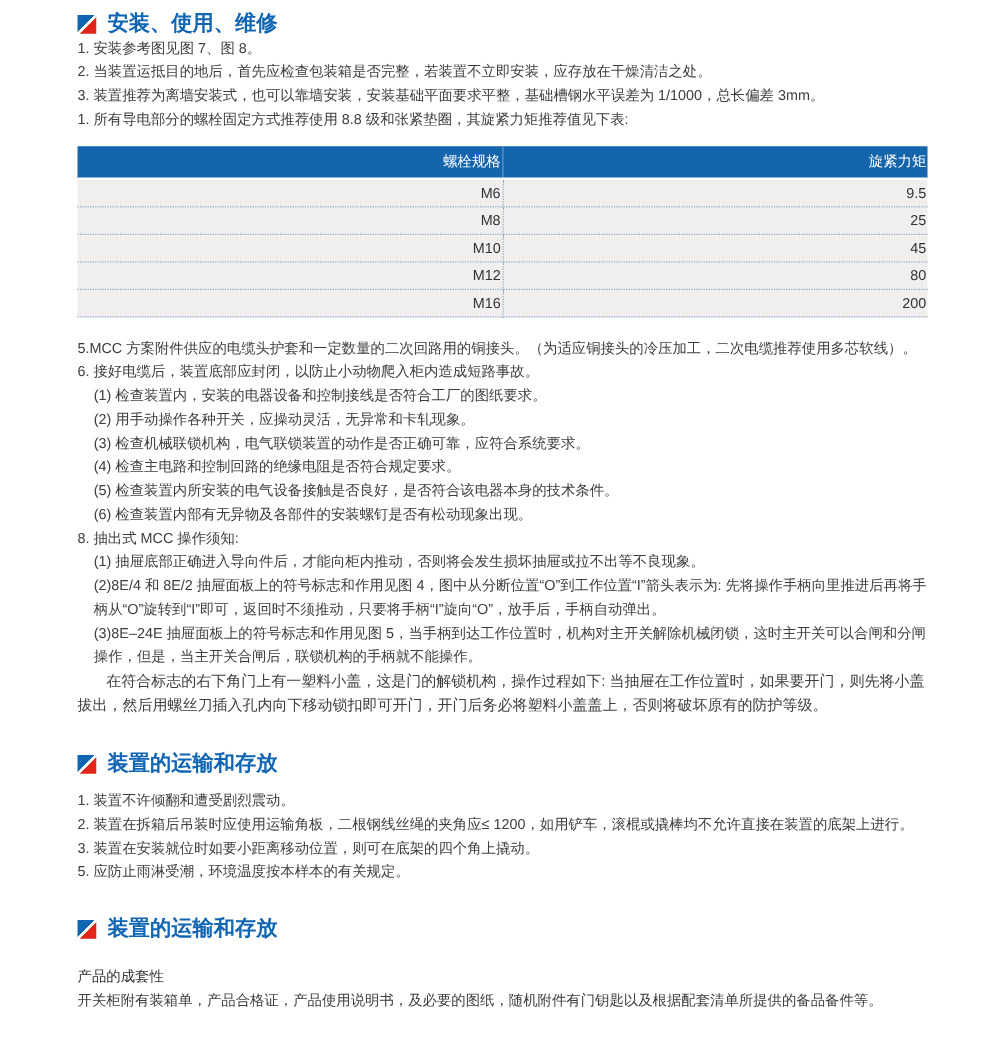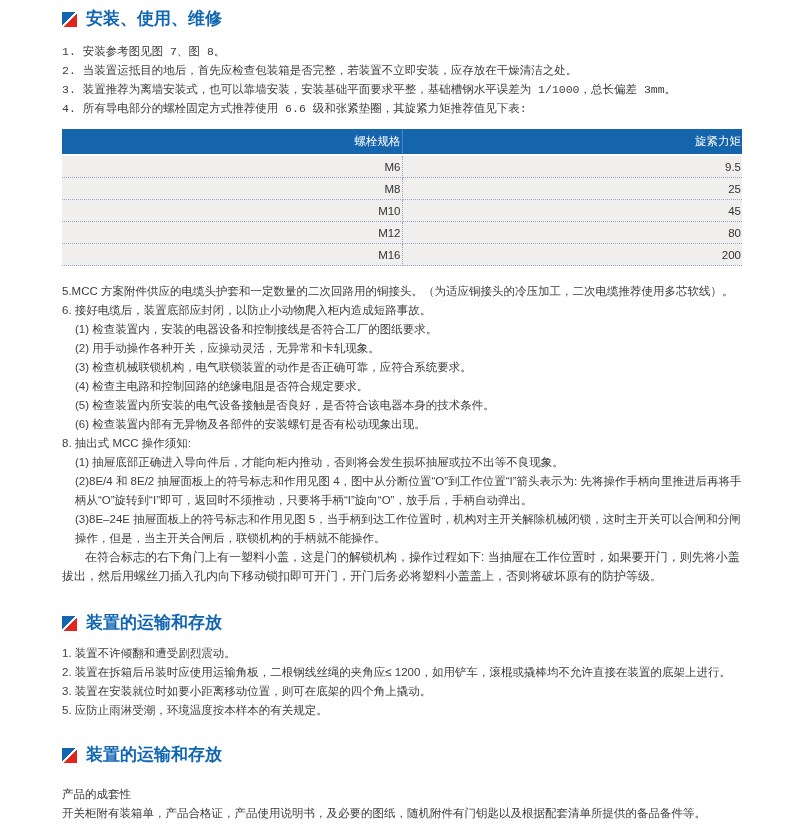--- a/index.html
+++ b/index.html
@@ -12,21 +12,21 @@
     --text:#3d3d3d;
   }
   html,body{margin:0;padding:0;background:#ffffff;}
   body{width:800px;height:838px;font-family:"Liberation Sans","DejaVu Sans",sans-serif;}
   .page{box-sizing:border-box;width:800px;height:838px;padding:8px 58px 0 62px;overflow:hidden;background:#fff;}
   .sec-title{display:flex;align-items:center;gap:9px;margin:0;color:var(--heading);font-size:17px;font-weight:bold;line-height:22px;}
   .diag-icon{width:15px;height:15px;flex:0 0 auto;
     background:linear-gradient(135deg,var(--icon-blue) 0 45%,#ffffff 45% 55%,var(--icon-red) 55% 100%);}
   .line{font-size:11.5px;line-height:19px;color:var(--text);white-space:normal;}
   .indent{padding-left:13px;}
-  #s1-intro{margin-top:12px;font-family:Liberation Mono, monospace;}
+  #s1-intro{}
   table.torque{width:100%;border-collapse:collapse;margin-top:11px;table-layout:fixed;}
   .torque th{background:var(--th-bg);color:#ffffff;font-weight:normal;font-size:11.5px;height:23px;
     border-right:1px solid #4d84bd;border-bottom:2px solid #ffffff;text-align:right;}
   .torque th:last-child{border-right:none;}
   .torque td{background:var(--row-bg);text-align:right;font-size:11.5px;height:19px;color:#333333;
     border-bottom:1px dotted var(--dotted);border-right:1px dotted var(--dotted);}
   .torque td:last-child{border-right:none;}
   #s1-notes{margin-top:16px;}
   .para{font-size:12px;line-height:19px;color:var(--text);margin:0;text-indent:23px;}
   .sec2{margin-top:26px;}
@@ -42,21 +42,21 @@
   <section class="sec1">
     <h2 class="sec-title">
       <span class="diag-icon"></span>
       <span>安装、使用、维修</span>
     </h2>
 
     <div id="s1-intro">
         <div class="line">1. 安装参考图见图 7、图 8。</div>
         <div class="line">2. 当装置运抵目的地后，首先应检查包装箱是否完整，若装置不立即安装，应存放在干燥清洁之处。</div>
         <div class="line">3. 装置推荐为离墙安装式，也可以靠墙安装，安装基础平面要求平整，基础槽钢水平误差为 1/1000，总长偏差 3mm。</div>
-        <div class="line">4. 所有导电部分的螺栓固定方式推荐使用 6.6 级和张紧垫圈，其旋紧力矩推荐值见下表:</div>
+        <div class="line">1. 所有导电部分的螺栓固定方式推荐使用 8.8 级和张紧垫圈，其旋紧力矩推荐值见下表:</div>
       </div>
 
     <table class="torque">
       <thead>
         <tr id="torque-head">
             <th>螺栓规格</th>
             <th>旋紧力矩</th>
           </tr>
       </thead>
       <tbody id="torque-body">

